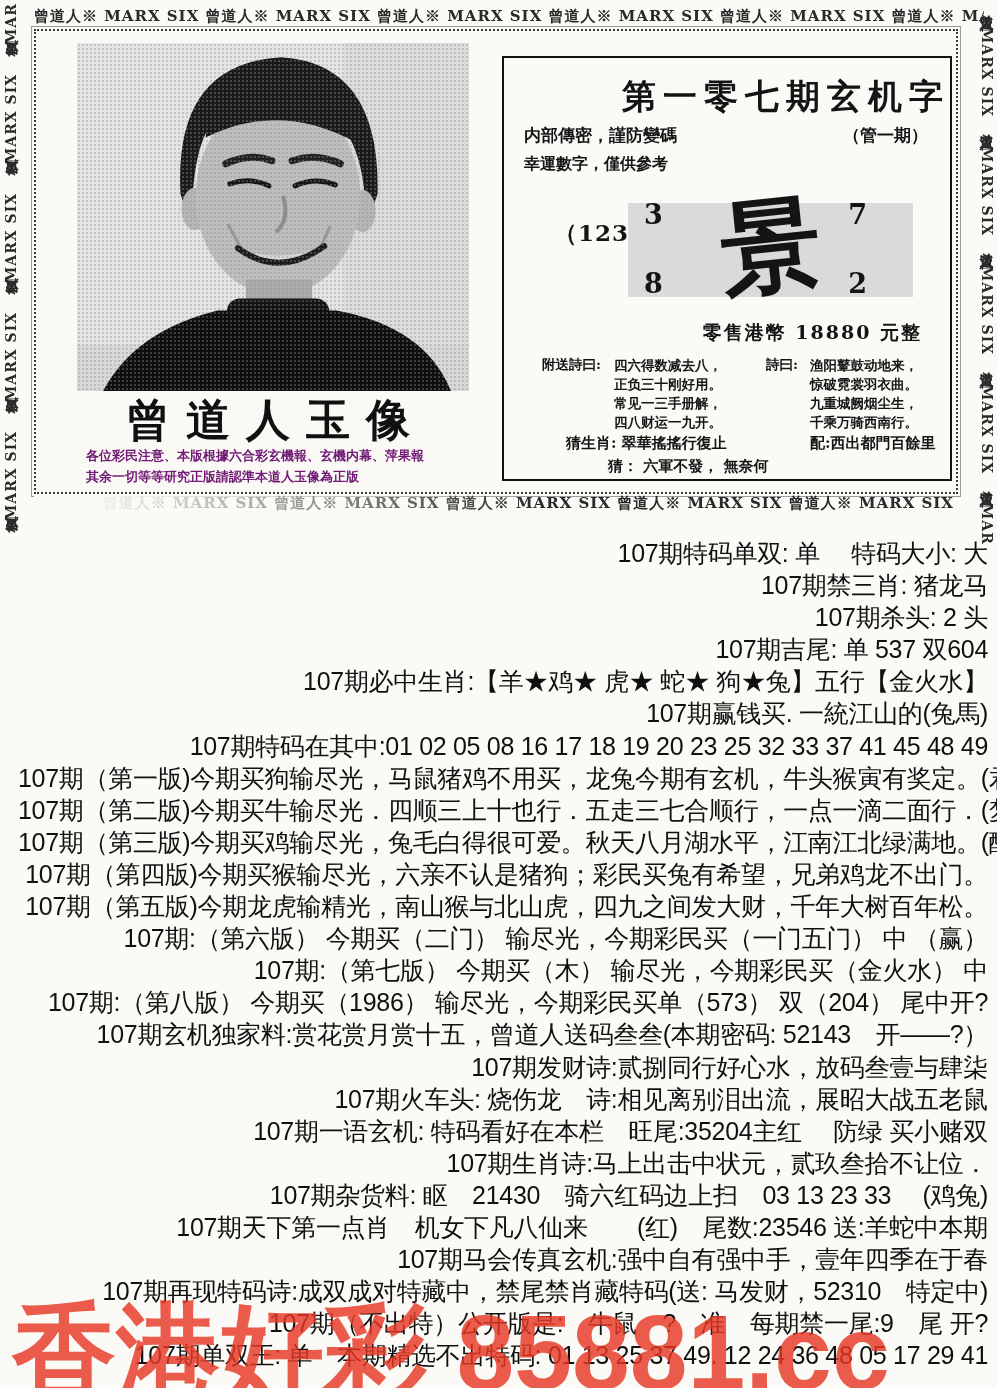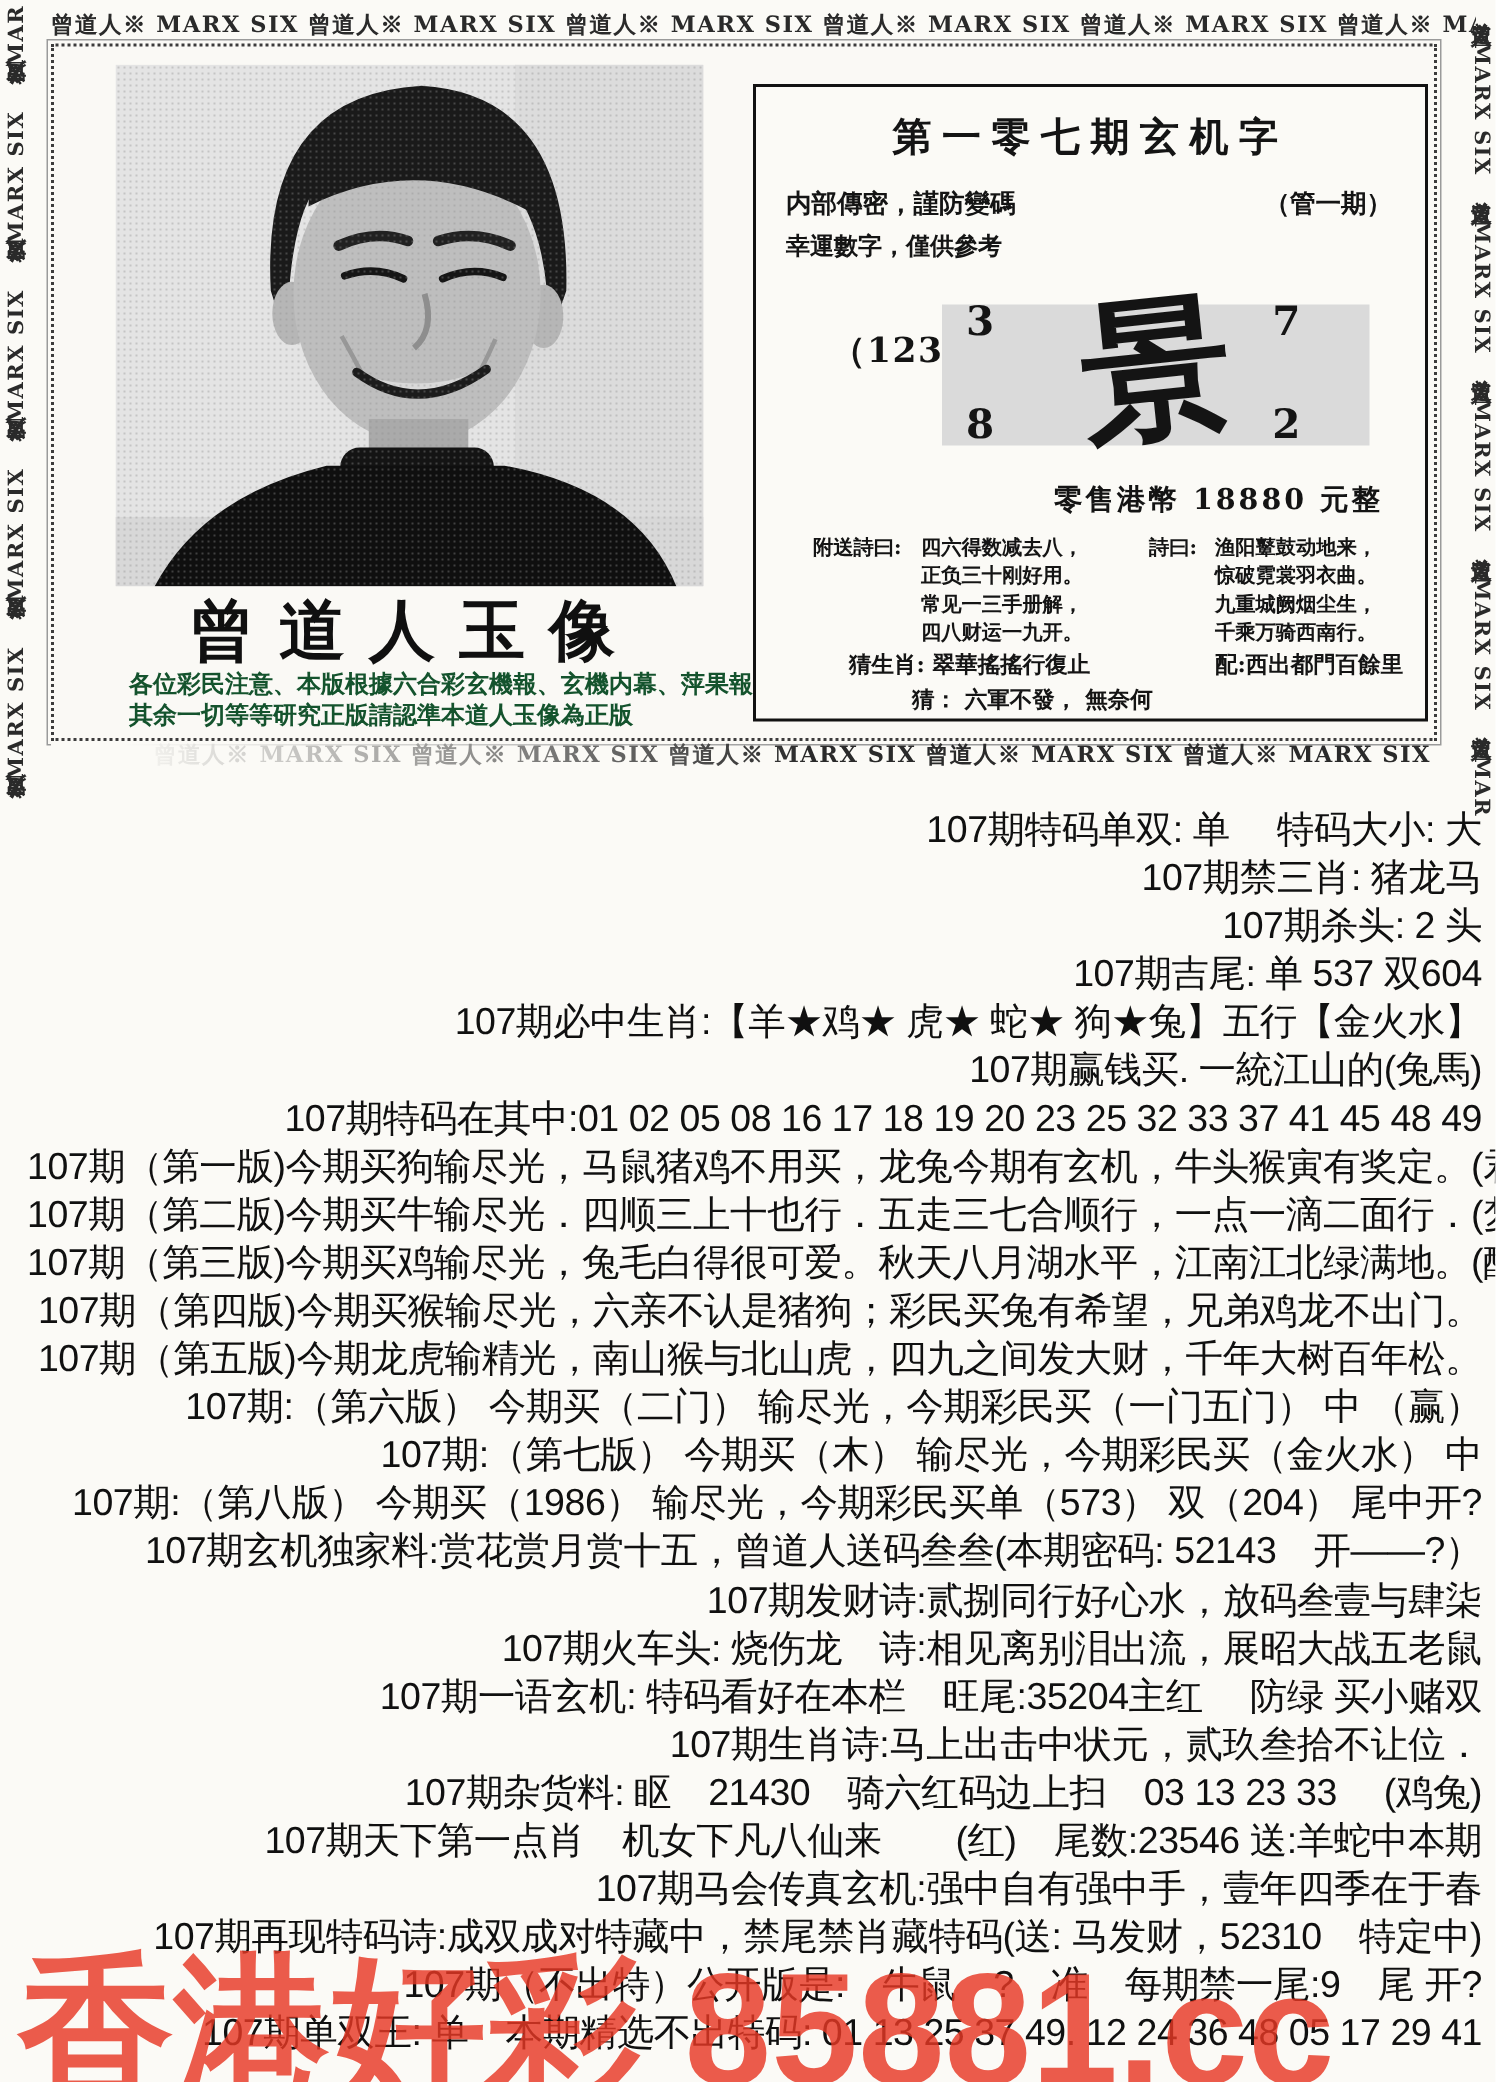--- a/index.html
+++ b/index.html
@@ -27,29 +27,29 @@
   .photo{position:absolute;left:41px;top:12px;width:392px;height:348px;
          filter:grayscale(1) contrast(1.04);}
   .photo::after{content:"";position:absolute;inset:0;
          background-image:radial-gradient(#8f8f8f 0.8px,transparent 1px);
          background-size:4px 4px;opacity:.38;pointer-events:none;}
 
   .caption{position:absolute;left:40px;top:360px;width:400px;text-align:center;
            font-family:"DejaVu Serif",serif;font-weight:bold;font-size:44px;
            letter-spacing:16px;color:#101010;}
   .notes{position:absolute;left:50px;top:414px;width:440px;
-         font-family:"DejaVu Serif",serif;font-weight:bold;font-size:16px;
-         line-height:21px;color:#14532d;}
+         font-family:"DejaVu Serif",serif;font-weight:bold;font-size:13px;
+         line-height:21px;color:#701a75;}
 
   
   .mbox{position:absolute;left:466px;top:25px;width:450px;height:425px;
         border:2px solid #121212;font-family:"DejaVu Serif",serif;color:#141414;
         box-sizing:border-box;background:#fbfaf6;}
-  .mbox .title{position:absolute;top:16px;left:0;right:0;text-align:center;
-        font-size:26px;font-weight:bold;letter-spacing:7px;}
+  .mbox .title{position:absolute;top:16px;left:0;right:0;text-align:right;
+        font-size:34px;font-weight:bold;letter-spacing:7px;}
   .mbox .row1{position:absolute;top:66px;left:20px;right:22px;display:flex;
         justify-content:space-between;font-size:17px;font-weight:bold;}
   .mbox .row2{position:absolute;top:96px;left:20px;font-size:16px;font-weight:bold;}
   .mbox .digits{position:absolute;top:120px;left:0;right:60px;text-align:center;
         font-size:23px;font-weight:bold;letter-spacing:1px;margin-top:40px;}
   .panel{position:absolute;top:145px;left:124px;width:285px;height:94px;background:#dadada;}
   .panel .n{position:absolute;font-size:27px;font-weight:bold;}
   .panel .tl{top:-4px;left:16px;} .panel .tr{top:-4px;right:46px;}
   .panel .bl{bottom:-2px;left:16px;} .panel .br{bottom:-2px;right:46px;}
   .panel .big{position:absolute;top:-16px;left:0;right:0;text-align:center;

